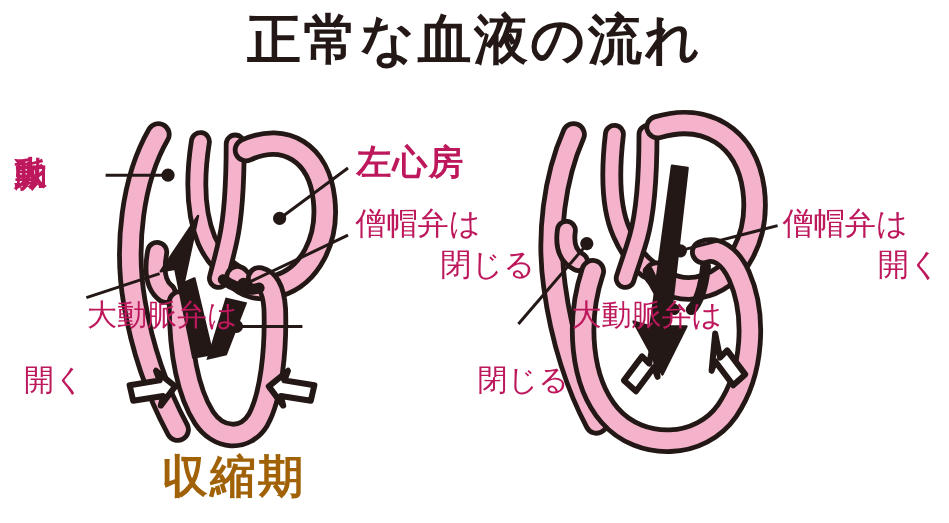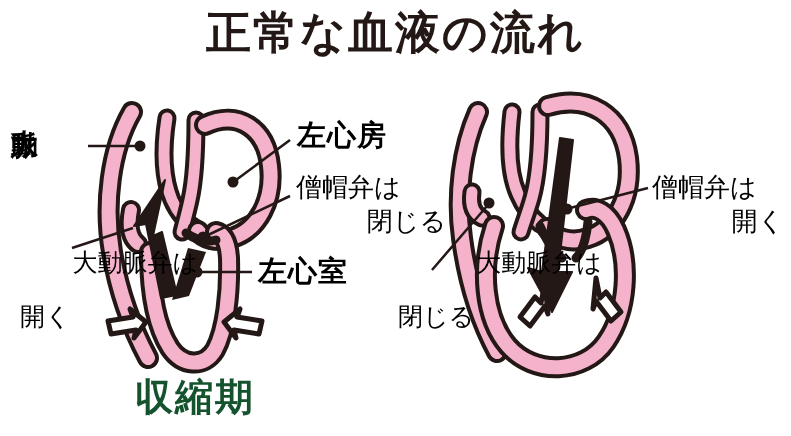--- a/index.html
+++ b/index.html
@@ -51,21 +51,21 @@
     left: 0;
     top: 0;
     width: 791px;
     height: 436px;
     overflow: visible;
   }
 
   
   .lbl {
     position: absolute;
-    color: #000000;
+    color: #be185d;
     white-space: nowrap;
     line-height: 1.18;
   }
   .lbl.bold   { font-weight: bold; }
   .lbl.vert {
     writing-mode: vertical-rl;
     text-orientation: upright;
     white-space: nowrap;
     line-height: 1.05;
   }
@@ -123,21 +123,21 @@
     letter-spacing: 0px;
     line-height: 1.32;
     text-align: right;
     width: 132px;
   }
 
   .phase {
     position: absolute;
     font-size: 38px;
     font-weight: bold;
-    color: #14532d;
+    color: #a16207;
     letter-spacing: 2px;
     white-space: nowrap;
   }
   .phase-systole  { left: 135px; top: 372px; }
   .phase-diastole { left: 492px; top: 372px; }
 </style>
 </head>
 <body>
 
 <div id="page">
@@ -290,21 +290,20 @@
     <span class="vert" style="margin-top:54px;">開く</span>
   </div>
 
   <div class="lbl bold lbl-la">左心房</div>
 
   <div class="lbl lbl-mv-closed">
     <div style="text-align:left;">僧帽弁は</div>
     <div style="text-align:right;">閉じる</div>
   </div>
 
-  <div class="lbl bold lbl-lv">左心室</div>
 
   <div class="lbl lbl-av-dia" style="display:flex; flex-direction:row-reverse; align-items:flex-start; gap:2px;">
     <span class="vert">大動脈弁は</span>
     <span class="vert" style="margin-top:54px;">閉じる</span>
   </div>
 
   <div class="lbl lbl-mv-open">
     <div style="text-align:left;">僧帽弁は</div>
     <div style="text-align:right;">開く</div>
   </div>

